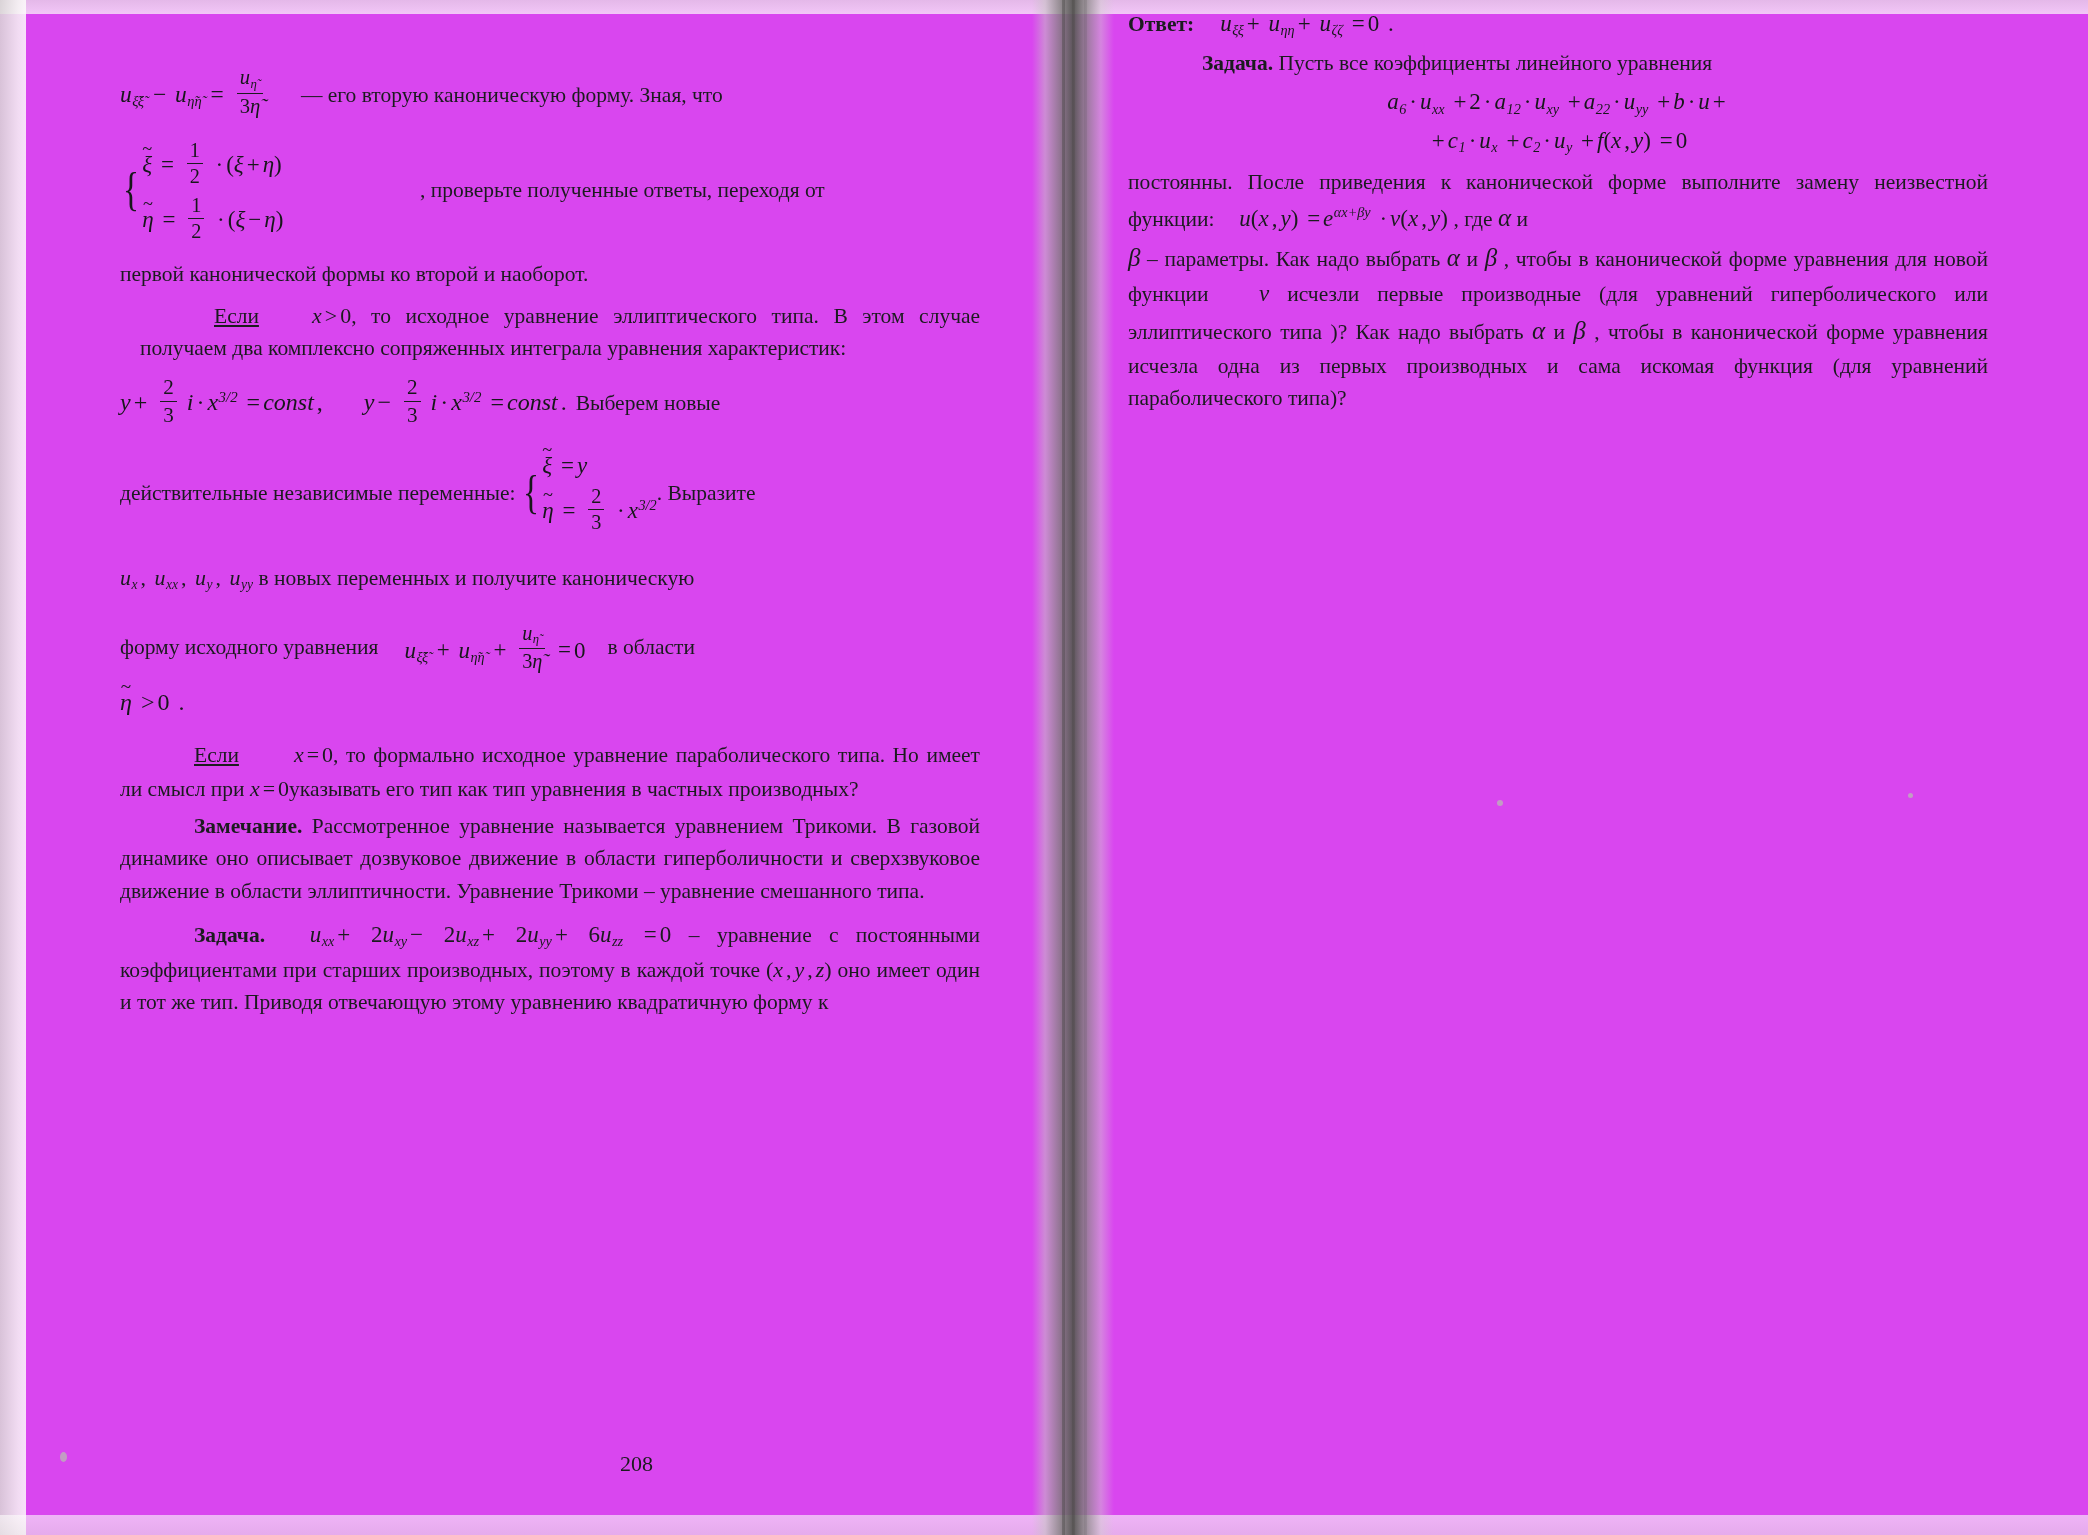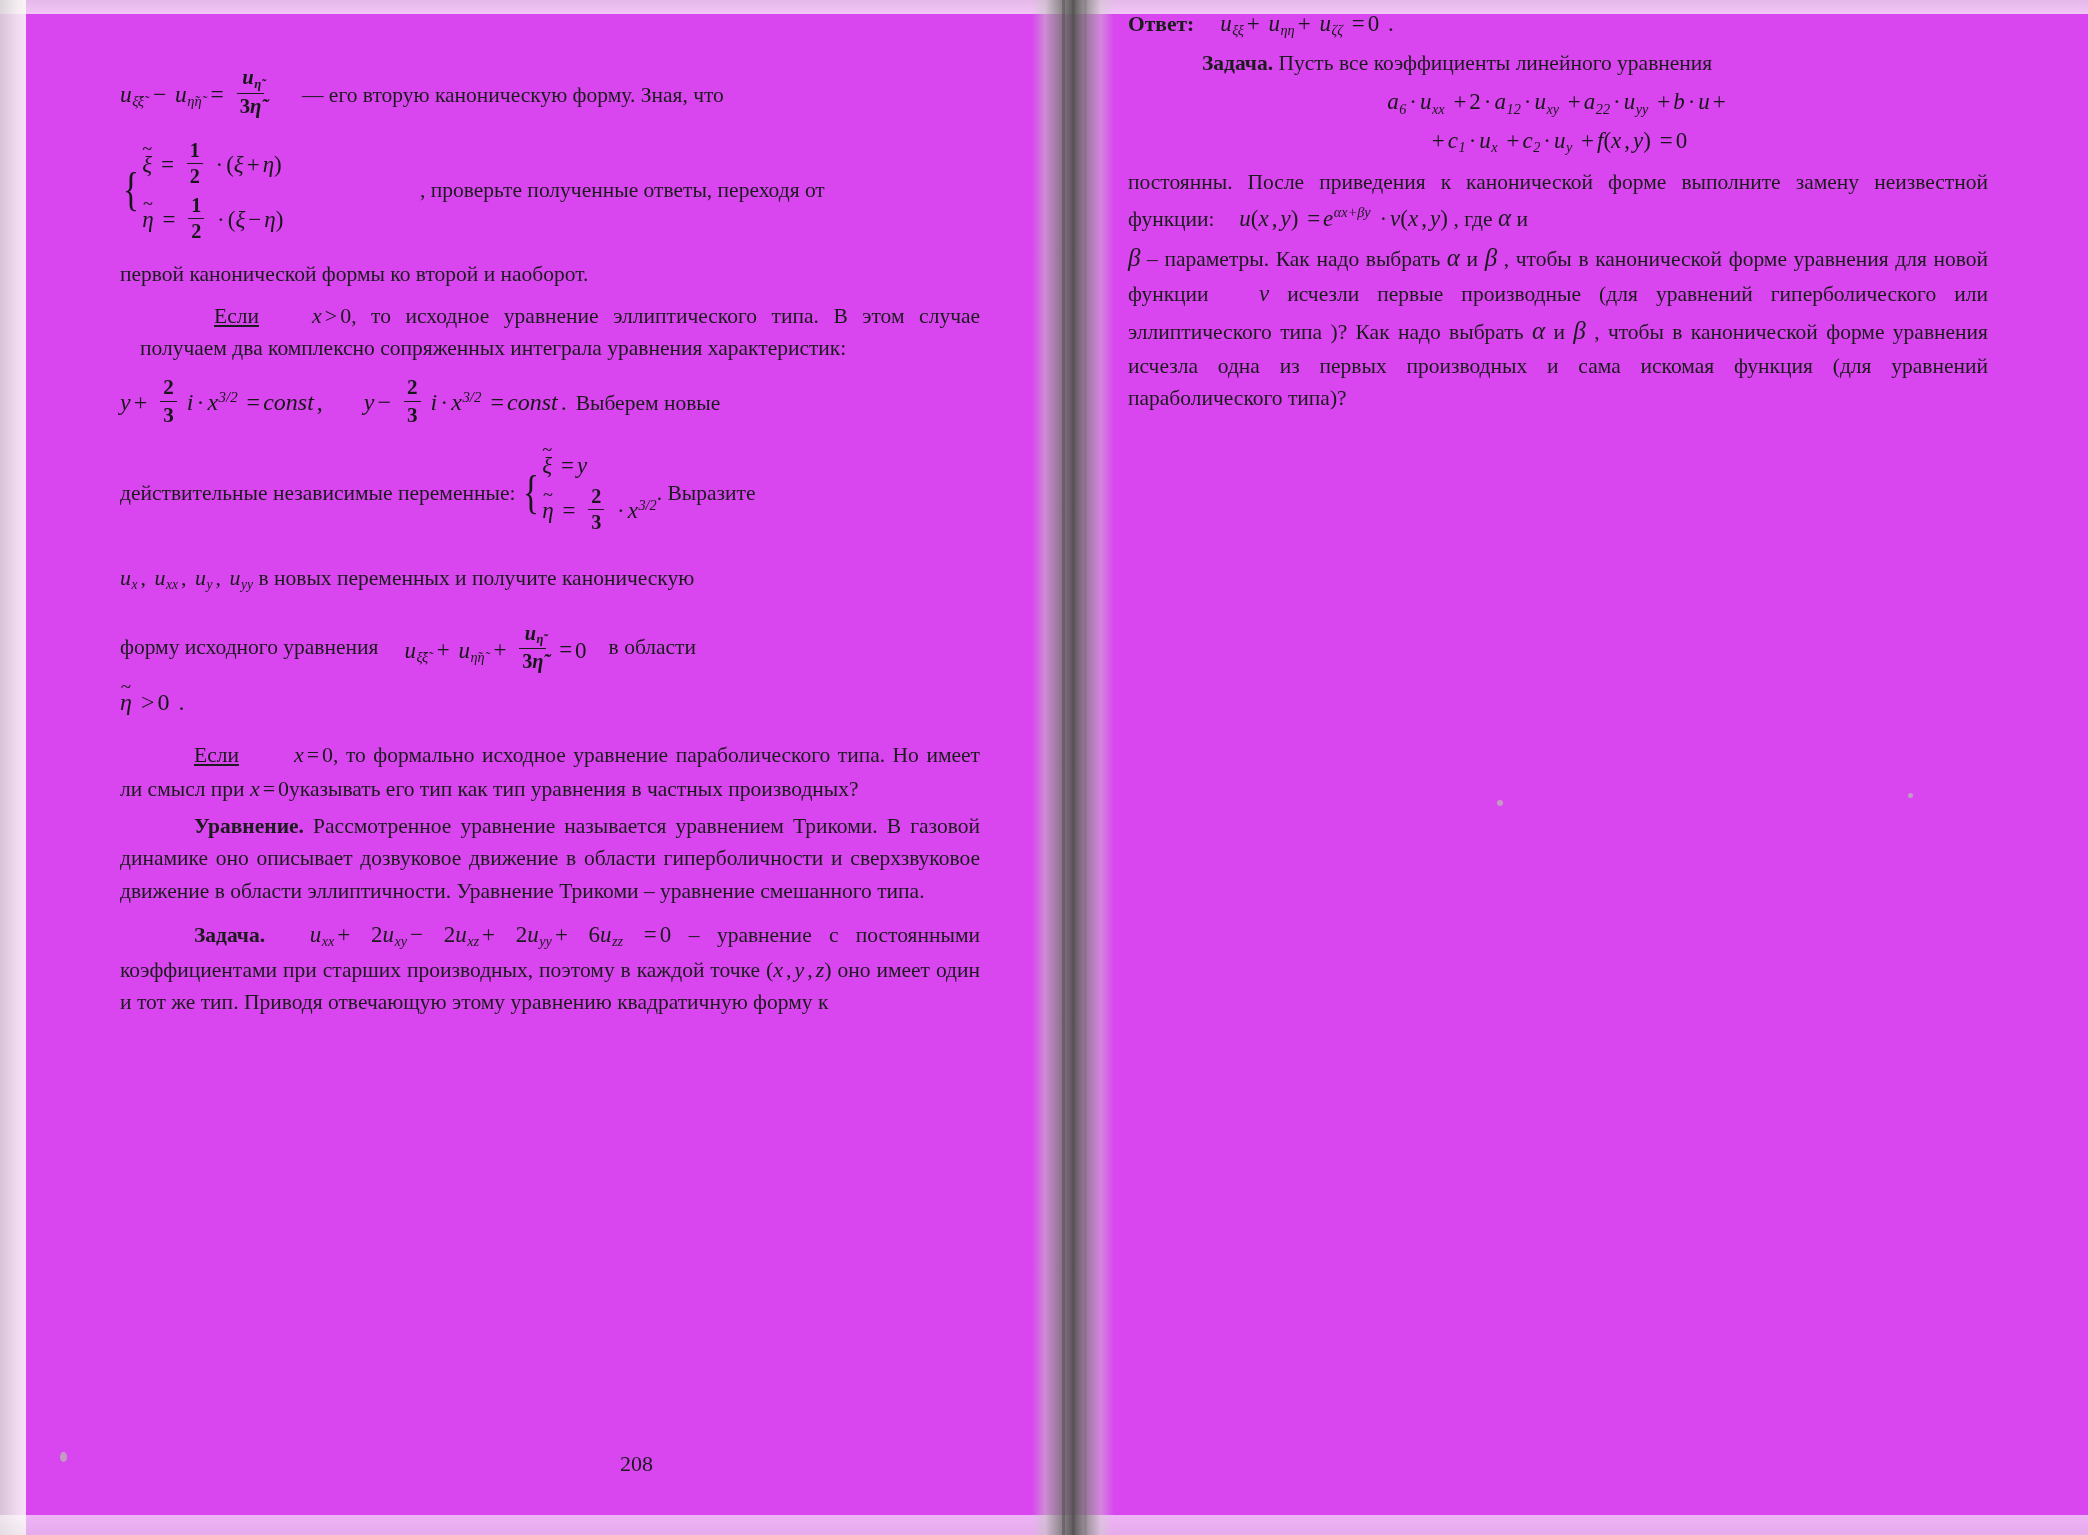--- a/index.html
+++ b/index.html
@@ -101,24 +101,23 @@
   }
   .sup {
     font-size: .62em;
     vertical-align: 0.58em;
     font-style: italic;
     padding-left: .5px;
   }
   .frac {
     display: inline-block;
     vertical-align: -0.48em;
-    text-align: right;
+    text-align: left;
     font-style: normal;
     margin: 0 4px;
-    font-weight: bold;
   }
   .frac .n {
     display: block;
     padding: 0 3px 1px 3px;
     font-size: .88em;
   }
   .frac .d {
     display: block;
     border-top: 1.4px solid #1b1b1e;
     padding: 1px 3px 0 3px;
@@ -306,21 +305,21 @@
     </div>
 
     <div class="body-text indent" style="margin-top:22px;">
       <span class="u">Если</span>
       <span style="display:inline-block;width:40px;"></span>
       <span class="math inline-math"><span class="mi">x</span><span class="mo">=</span><span class="mn">0</span></span><span>,   то   формально   исходное   уравнение параболического типа. Но имеет ли смысл при</span>
       <span class="math inline-math"><span class="mi">x</span><span class="mo">=</span><span class="mn">0</span></span><span>указывать его тип как тип уравнения в частных производных?</span>
     </div>
 
     <div class="body-text indent" style="margin-top:4px;">
-      <span class="b">Уравнение.</span>
+      <span class="b">Замечание.</span>
       <span>Рассмотренное   уравнение   называется уравнением Трикоми. В газовой динамике оно описывает дозвуковое движение в области гиперболичности и сверхзвуковое движение в области   эллиптичности.   Уравнение   Трикоми   –   уравнение смешанного типа.</span>
     </div>
 
     <div class="body-text indent" style="margin-top:10px;">
       <span class="b">Задача.</span>
       <span style="display:inline-block;width:10px;"></span>
       <span class="math" style="font-size:23px;">
         <span class="mi">u</span><span class="sub">xx</span><span class="mo">+</span>
         <span class="mn">2</span><span class="mi">u</span><span class="sub">xy</span><span class="mo">−</span>
         <span class="mn">2</span><span class="mi">u</span><span class="sub">xz</span><span class="mo">+</span>

